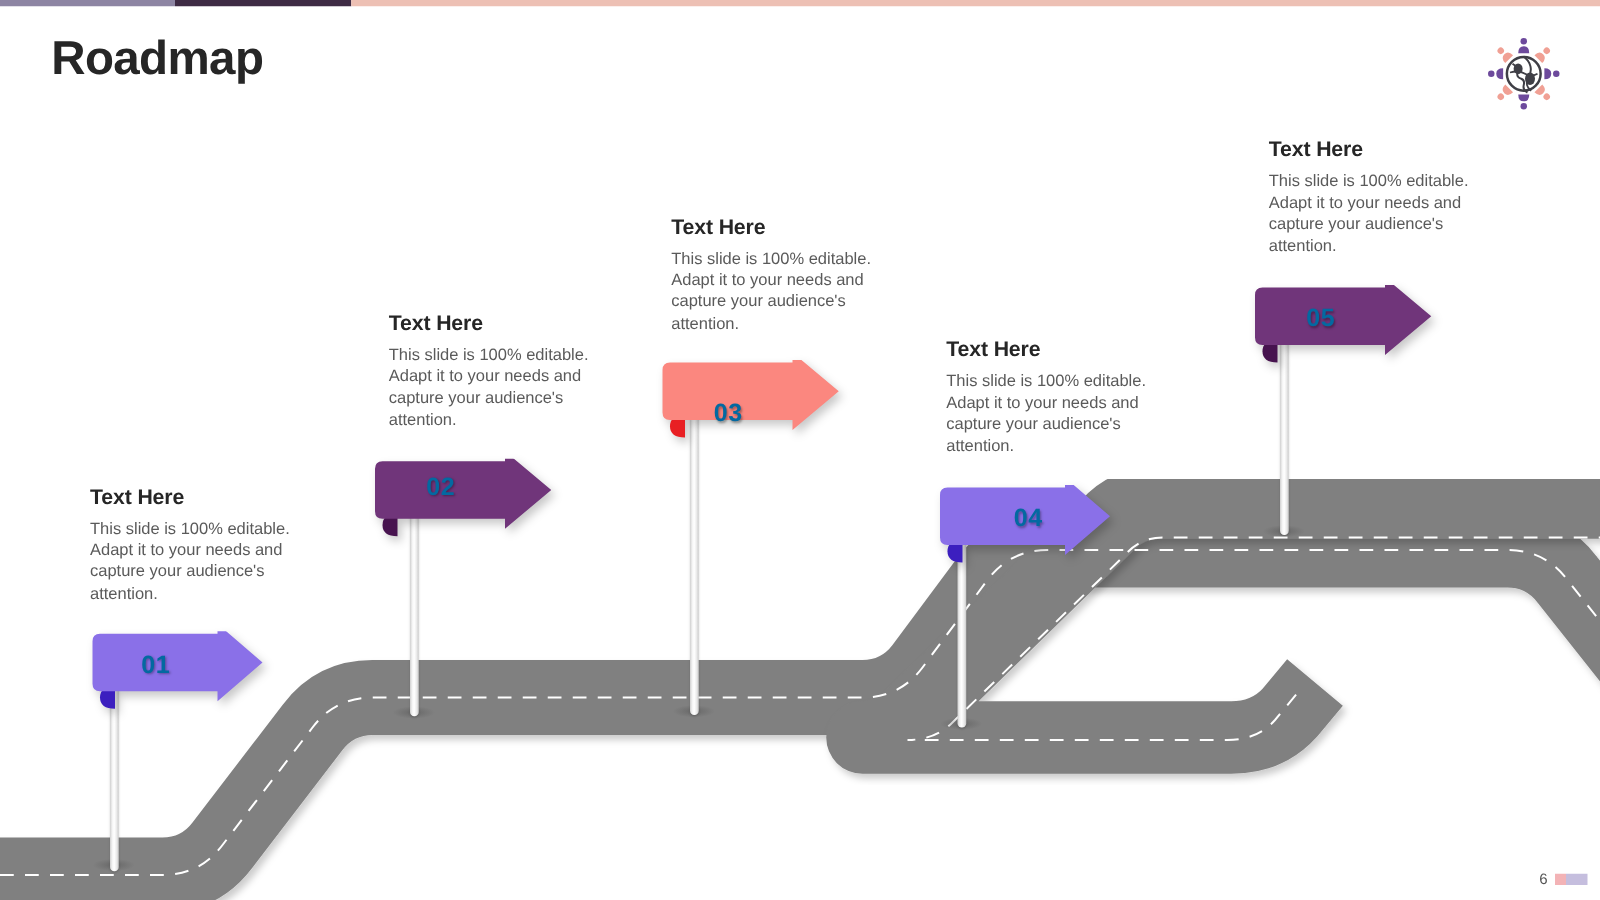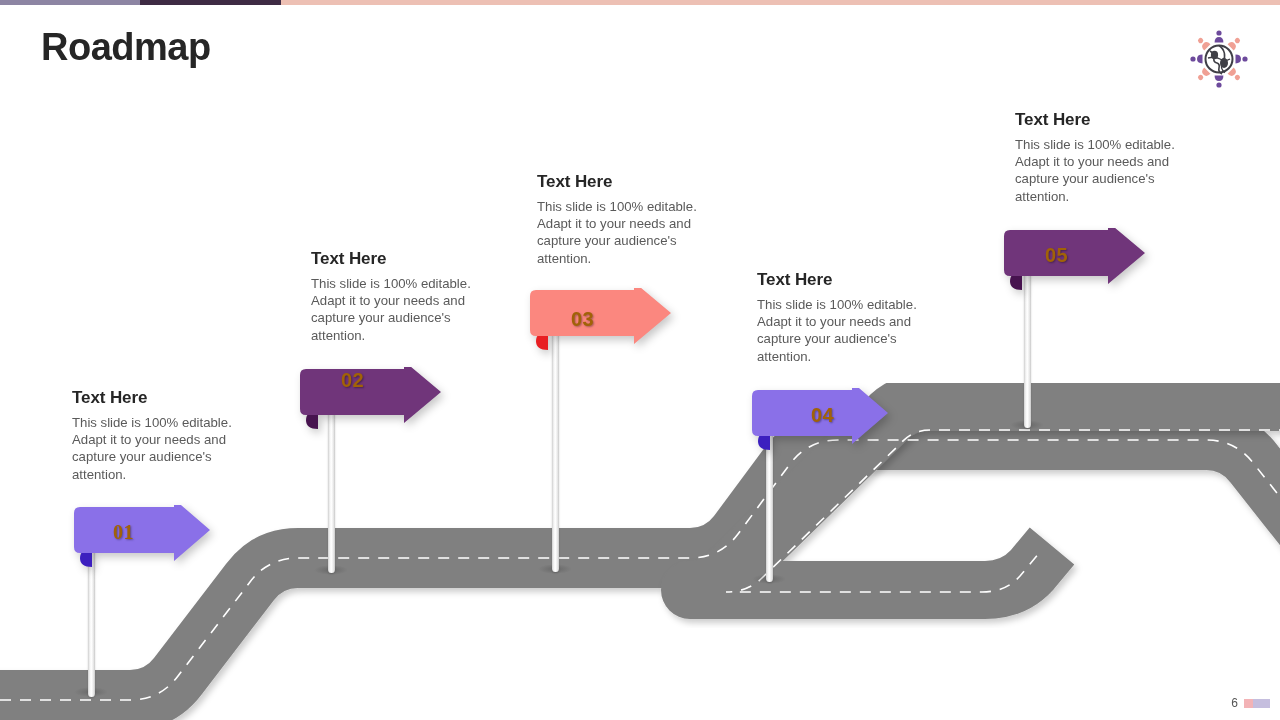--- a/index.html
+++ b/index.html
@@ -100,21 +100,21 @@
     z-index: 0;
   }
   .banner {
     position: absolute;
     z-index: 3;
     filter: drop-shadow(3px 4px 4px rgba(0,0,0,0.22));
   }
   .banner-num {
     position: absolute;
     z-index: 4;
-    color: #a16207;
+    color: #0369a1;
     font-size: 20px;
     font-weight: bold;
     text-shadow: 1px 1px 2px rgba(0,0,0,0.35);
     letter-spacing: 0.5px;
     pointer-events: none;
   }
 
   
   .pagenum {
     position: absolute;
@@ -275,49 +275,49 @@
   <div class="ms-title">Text Here</div>
   <div class="ms-body">This slide is 100% editable. Adapt it to your needs and capture your audience's attention.</div>
 </div>
 <div class="flag-wrap" style="left:68px; top:505px;">
   <div class="pole-foot" style="left:6px; top:182px;"></div>
   <div class="pole" style="left:20px; top:34px; height:158px;"></div>
   <svg class="banner" width="144" height="64" viewBox="0 0 144 64" style="left:0px; top:0px;">
     <path d="M24 62 q-12 0 -12 -9 q0 -9 12 -9 z" fill="#3c1fbf"></path>
     <path d="M6 8 q0 -6 6 -6 L106 2 L106 -6 L142 25 L106 56 L106 48 L12 48 q-6 0 -6 -6 Z" fill="#8a70e8"></path>
   </svg>
-  <div class="banner-num" style="left:45px; top:16px;font-family:Liberation Serif, serif;">01</div>
+  <div class="banner-num" style="left:45px; top:16px;">01</div>
 </div>
 
 <div class="milestone" style="left:311px; top:249px;">
   <div class="ms-title">Text Here</div>
   <div class="ms-body">This slide is 100% editable. Adapt it to your needs and capture your audience's attention.</div>
 </div>
 <div class="flag-wrap" style="left:296px; top:367px;">
   <div class="pole-foot" style="left:18px; top:198px;"></div>
   <div class="pole" style="left:32px; top:34px; height:172px;"></div>
   <svg class="banner" width="150" height="64" viewBox="0 0 150 64" style="left:0px; top:0px;">
     <path d="M22 62 q-12 0 -12 -9 q0 -9 12 -9 z" fill="#47134f"></path>
     <path d="M4 8 q0 -6 6 -6 L108 2 L108 -6 L145 25 L108 56 L108 48 L10 48 q-6 0 -6 -6 Z" fill="#70357a"></path>
   </svg>
-  <div class="banner-num" style="left:45px; top:2px;">02</div>
+  <div class="banner-num" style="left:45px; top:12px;">02</div>
 </div>
 
 <div class="milestone" style="left:537px; top:172px;">
   <div class="ms-title">Text Here</div>
   <div class="ms-body">This slide is 100% editable. Adapt it to your needs and capture your audience's attention.</div>
 </div>
 <div class="flag-wrap" style="left:526px; top:288px;">
   <div class="pole-foot" style="left:12px; top:276px;"></div>
   <div class="pole" style="left:26px; top:34px; height:250px;"></div>
   <svg class="banner" width="150" height="64" viewBox="0 0 150 64" style="left:0px; top:0px;">
     <path d="M22 62 q-12 0 -12 -9 q0 -9 12 -9 z" fill="#e81f23"></path>
     <path d="M4 8 q0 -6 6 -6 L108 2 L108 -6 L145 25 L108 56 L108 48 L10 48 q-6 0 -6 -6 Z" fill="#fb877f"></path>
   </svg>
-  <div class="banner-num" style="left:45px; top:20px;">03</div>
+  <div class="banner-num" style="left:45px; top:32px;">03</div>
 </div>
 
 <div class="milestone" style="left:757px; top:270px;">
   <div class="ms-title">Text Here</div>
   <div class="ms-body">This slide is 100% editable. Adapt it to your needs and capture your audience's attention.</div>
 </div>
 <div class="flag-wrap" style="left:746px; top:388px;">
   <div class="pole-foot" style="left:6px; top:186px;"></div>
   <div class="pole" style="left:20px; top:34px; height:160px;"></div>
   <svg class="banner" width="144" height="64" viewBox="0 0 144 64" style="left:0px; top:0px;">

